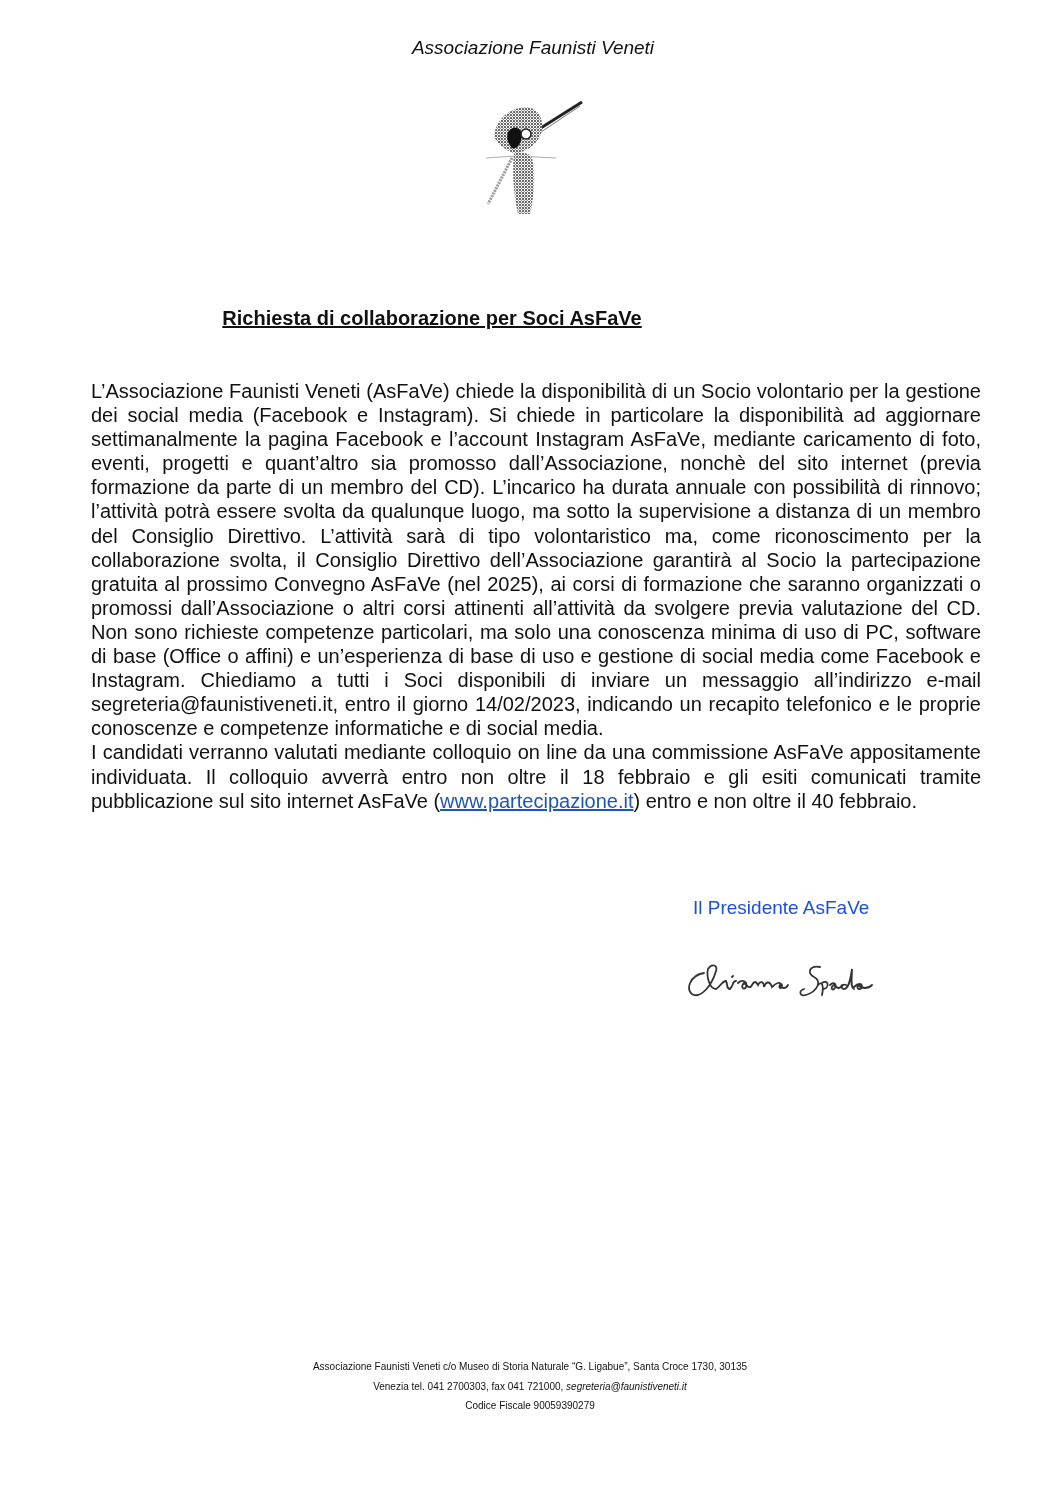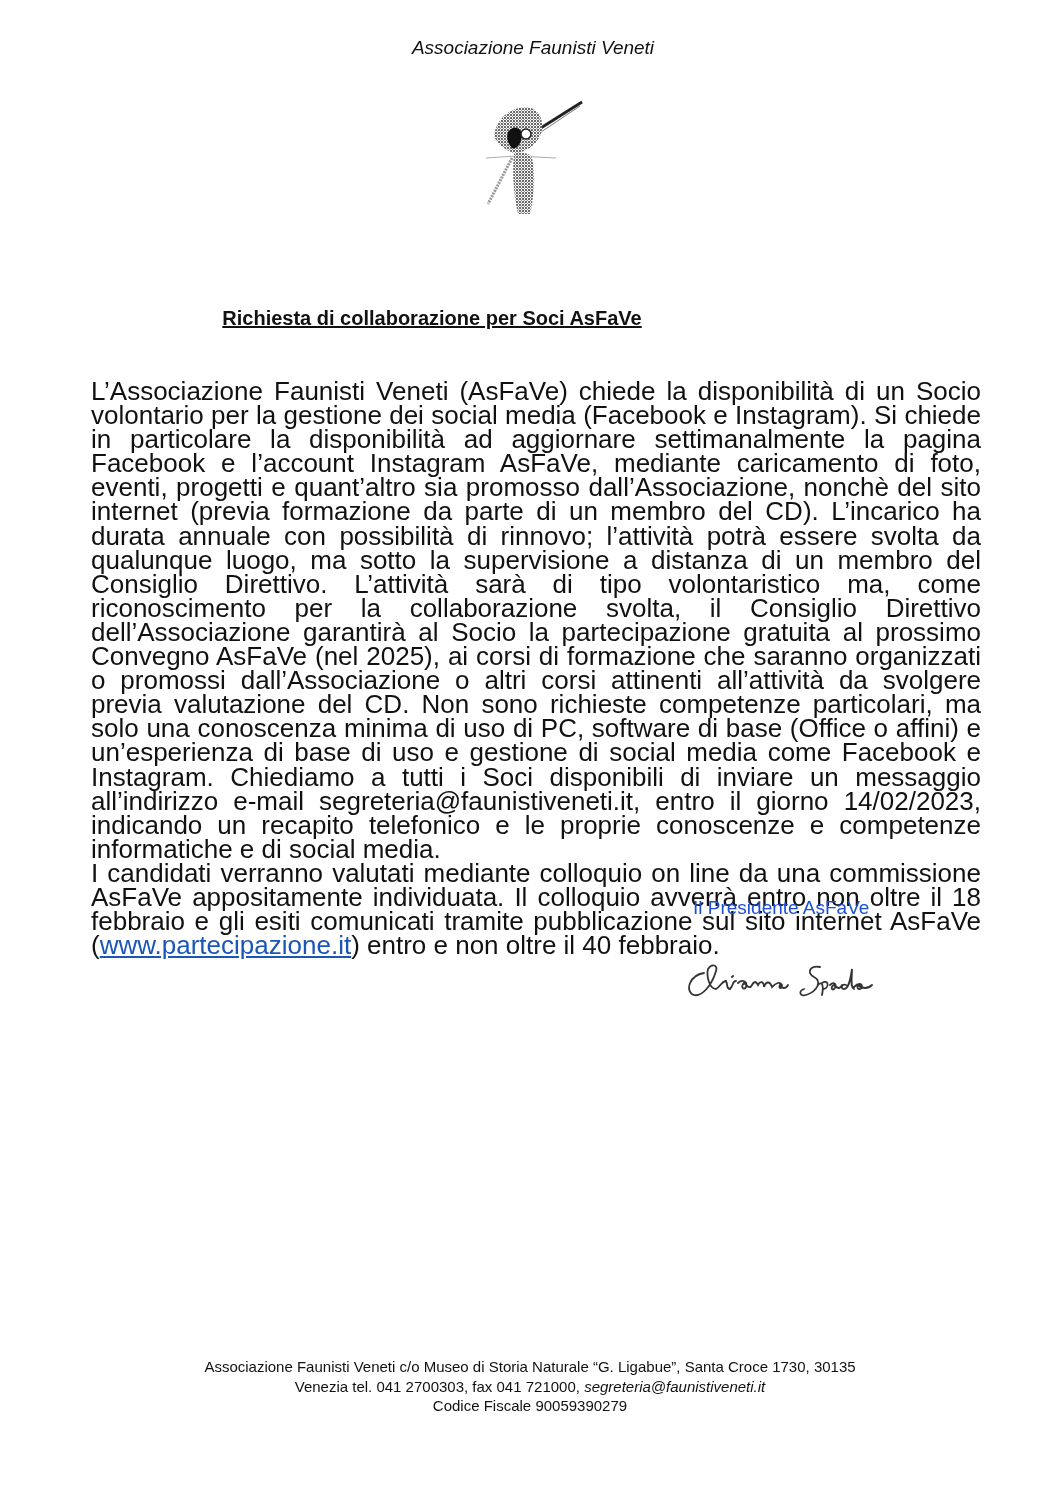--- a/index.html
+++ b/index.html
@@ -13,33 +13,33 @@
   }
   .logo {
     position: absolute; left: 486px; top: 96px; width: 100px; height: 120px;
   }
   .title {
     position: absolute; top: 307px; left: 0; width: 864px; text-align: center;
     font-weight: bold; font-size: 20px; text-decoration: underline; color: #111;
   }
   .body-text {
     position: absolute; left: 91px; top: 379px; width: 890px;
-    font-size: 26px; line-height: 24.1px; text-align: justify; color: #111;
+    font-size: 20px; line-height: 24.1px; text-align: justify; color: #111;
   }
   .body-text p { margin: 0; }
   .body-text a { color: #1a56b8; text-decoration: underline; }
   .signature-label {
     position: absolute; left: 693px; top: 897px; font-size: 19px; color: #1d4ed8;
   }
   .signature {
     position: absolute; left: 682px; top: 955px; width: 205px; height: 50px;
   }
   .footer {
     position: absolute; top: 1357px; left: 0; width: 1060px; text-align: center;
-    font-size: 15px; line-height: 19.5px; color: #111;
+    font-size: 10px; line-height: 19.5px; color: #111;
   }
   .footer .email { font-style: italic; }
 </style>
 </head>
 <body>
 
 <div class="header">Associazione Faunisti Veneti</div>
 
 <div class="logo">
   <svg width="100" height="120" viewBox="0 0 100 120">

